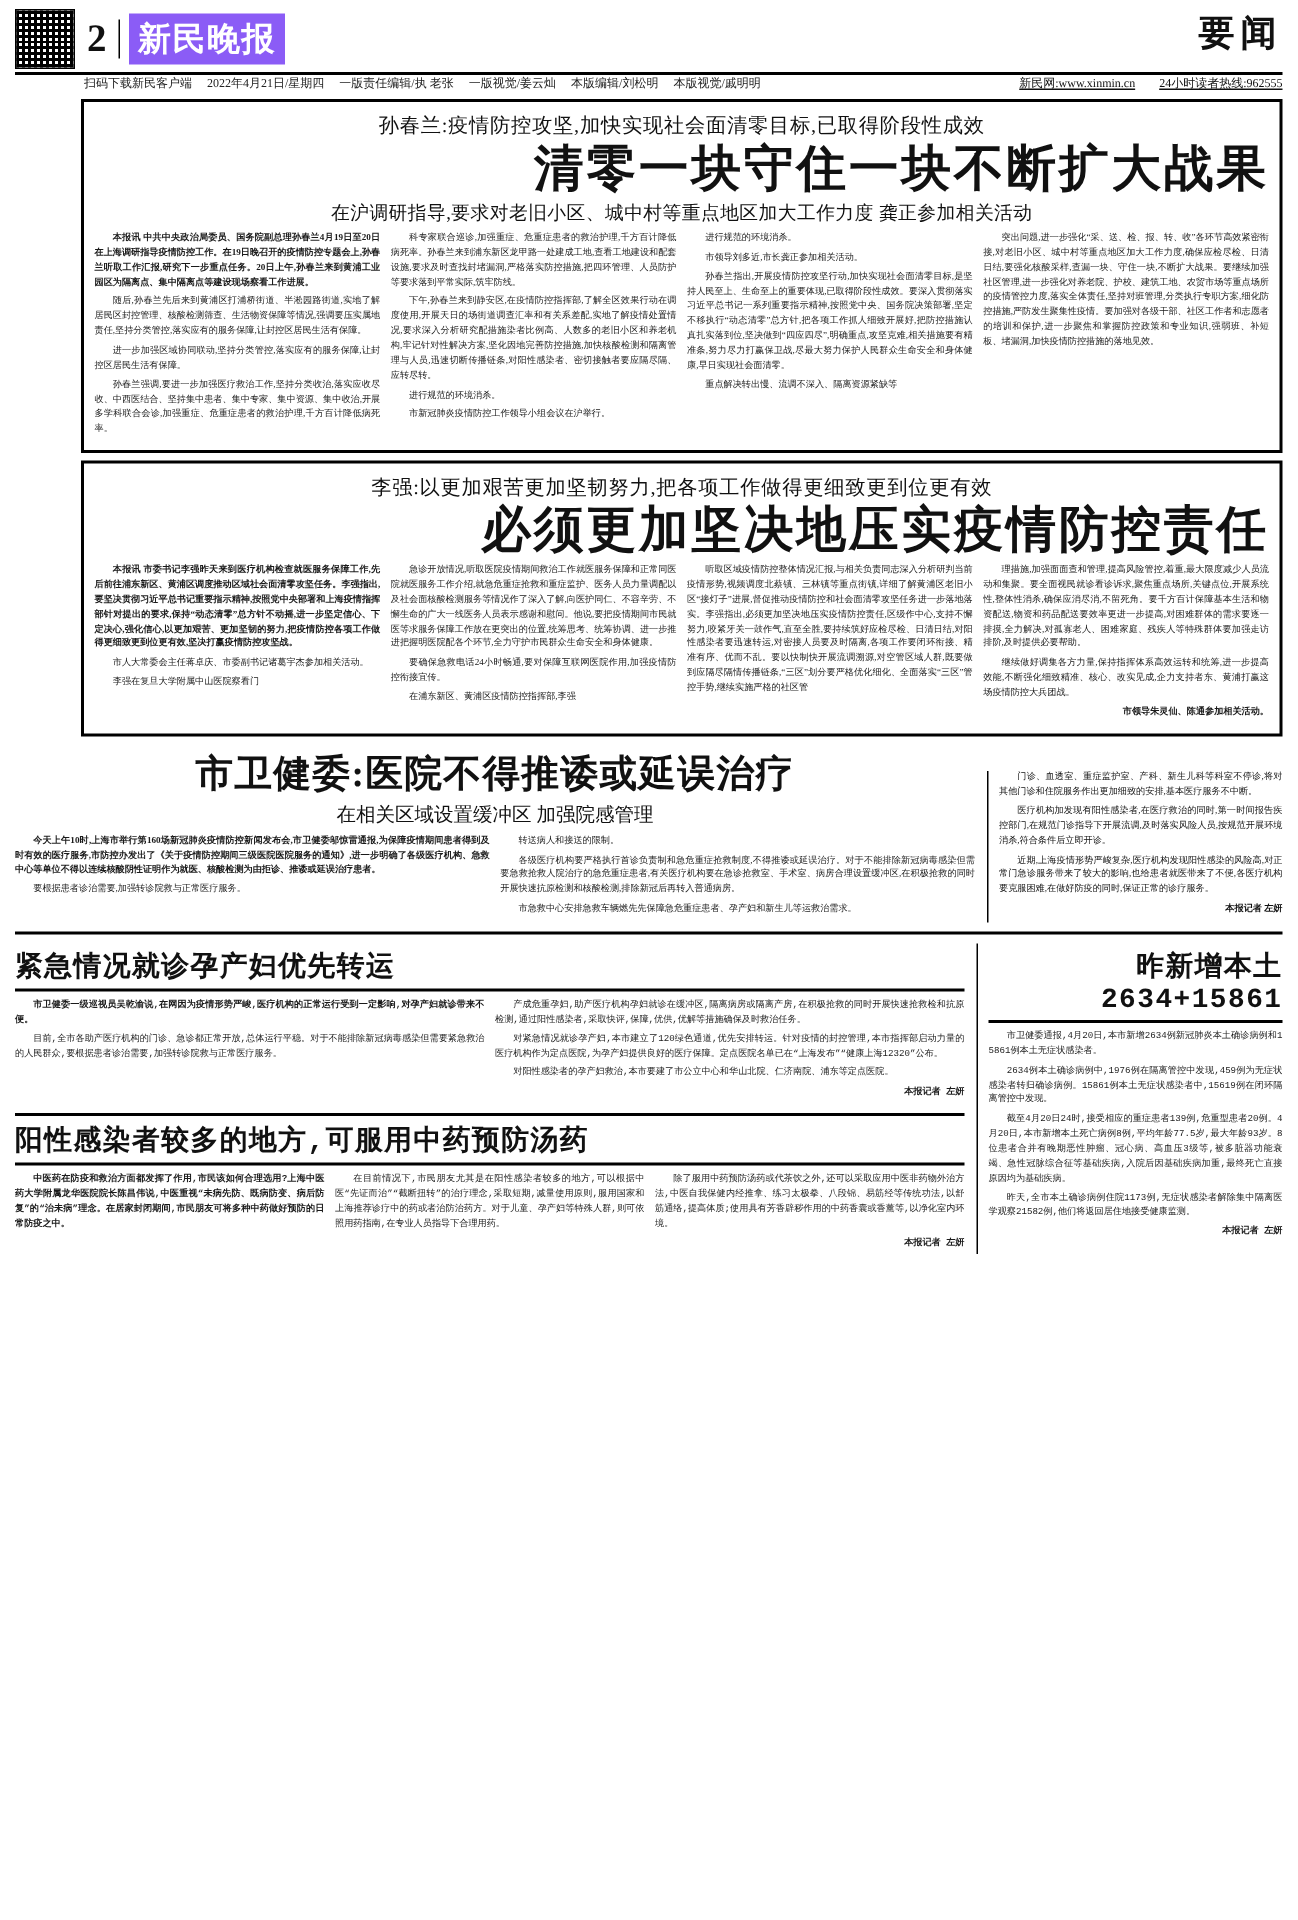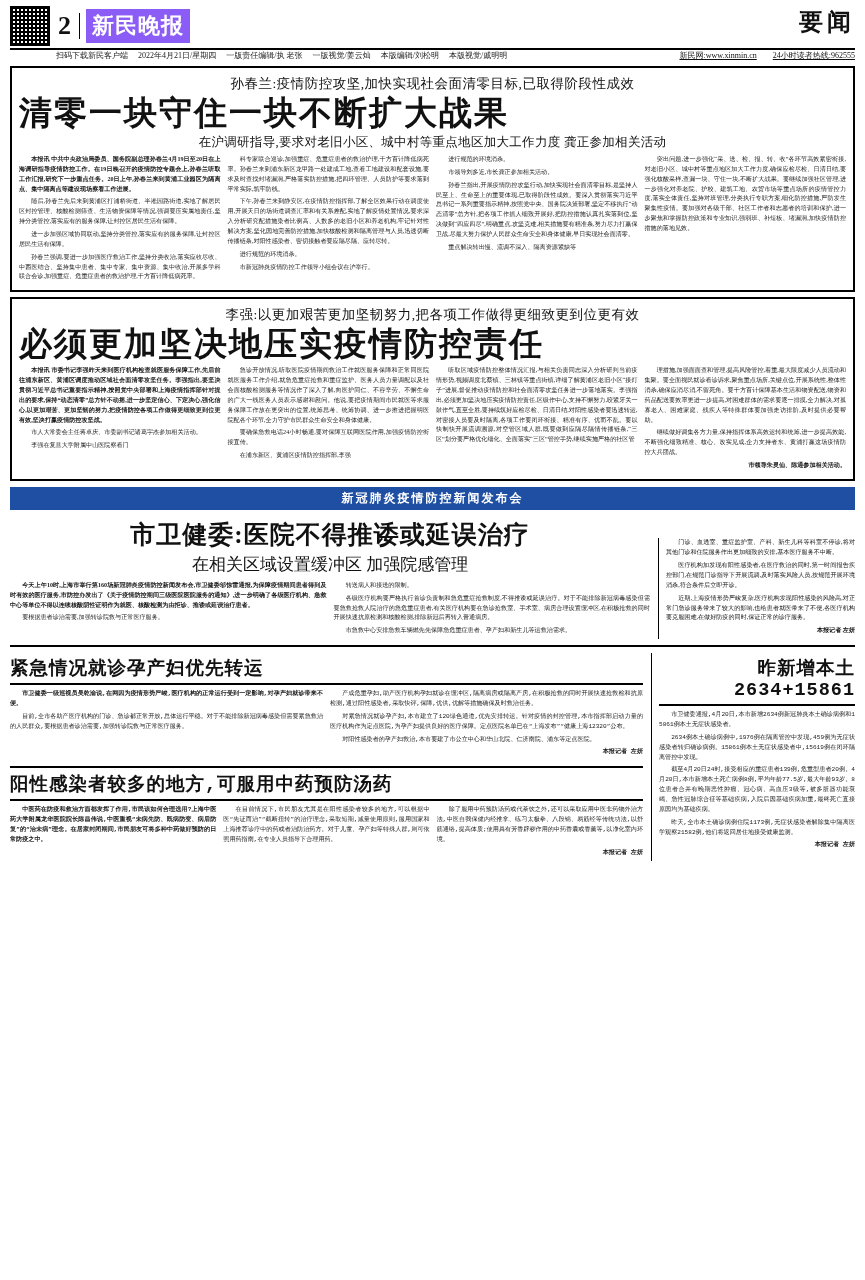--- a/index.html
+++ b/index.html
@@ -19,44 +19,44 @@
   .pagenum{font-size:26px;font-weight:bold;margin:0 6px 0 8px;line-height:1;border-right:1px solid #000;padding-right:8px;}
   .paper-name{font-size:22px;font-weight:bold;letter-spacing:1px;background:#8b5cf6;color:#fff;padding:2px 6px;}
   .mast-left{display:flex;align-items:center;}
   .mast-right{margin-left:auto;text-align:right;}
   .section-title{font-size:24px;font-weight:bold;letter-spacing:4px;}
   .mastrow2{display:flex;}
   .mastrow2 .left{display:flex;gap:10px;font-size:8px;color:#222;padding-left:46px;}
   .mastrow2 .right{margin-left:auto;font-size:8px;display:flex;gap:16px;text-decoration:underline;}
 
   
-  .block{border:2px solid #000;margin-top:5px;padding:4px 7px 5px 7px;}
+  .block{border:2px solid #000;margin-top:5px;padding:4px 7px 5px 7px;margin-left:44px;}
   .kicker{font-size:13.5px;text-align:center;letter-spacing:.5px;margin:3px 0 1px 0;}
-  .headline{font-size:33px;font-weight:bold;text-align:left;letter-spacing:2px;line-height:1.12;margin:2px 0 2px 0;}
+  .headline{font-size:33px;font-weight:bold;text-align:right;letter-spacing:2px;line-height:1.12;margin:2px 0 2px 0;}
   .subhead{font-size:12.5px;text-align:center;margin:2px 0 4px 0;letter-spacing:.3px;}
 
   .cols{display:flex;gap:7px;margin-top:3px;}
   .col{flex:1;font-size:6.1px;line-height:1.62;text-align:justify;color:#1a1a1a;
        -webkit-hyphens:auto;hyphens:auto;word-break:break-all;}
   .col p{margin:0 0 3px 0;text-indent:2em;}
   .lead{font-weight:bold;}
   .sig{text-align:right;font-weight:bold;}
 
   
   .banner{background:#1f4fa3;color:#fff;text-align:center;font-size:12px;font-weight:bold;
           letter-spacing:2px;padding:3px 0;margin-top:6px;}
 
   
   .splitrow{display:flex;gap:8px;margin-top:5px;align-items:flex-end;}
   .split-main{flex:0 0 640px;}
   .split-side{flex:1;border-left:1px solid #000;padding-left:7px;font-size:6.1px;line-height:1.62;text-align:justify;word-break:break-all;}
   .split-side p{margin:0 0 3px 0;text-indent:2em;}
 
   .headline2{font-size:25px;font-weight:bold;text-align:center;letter-spacing:1px;margin:3px 0 1px 0;}
-  .subhead2{font-size:17px;text-align:center;margin:2px 0 5px 0;}
+  .subhead2{font-size:13px;text-align:center;margin:2px 0 5px 0;}
 
   
   .bottomrow{display:flex;gap:8px;margin-top:6px;}
   .bcol{flex:1;font-family:Liberation Mono, monospace;}
   .bcol.narrow{flex:0 0 196px;border-left:1px solid #000;padding-left:7px;}
   .hl-small{font-size:18.5px;font-weight:bold;letter-spacing:1px;margin:2px 0 4px 0;border-bottom:2px solid #000;padding-bottom:3px;}
   .hl-small.center{text-align:right;}
   .twocol{display:flex;gap:7px;}
   .twocol .col{font-size:6.1px;}
   .hr-thick{border-top:2px solid #000;margin:6px 0 3px 0;}
@@ -139,21 +139,20 @@
         <p>听取区域疫情防控整体情况汇报,与相关负责同志深入分析研判当前疫情形势,视频调度北蔡镇、三林镇等重点街镇,详细了解黄浦区老旧小区“接灯子”进展,督促推动疫情防控和社会面清零攻坚任务进一步落地落实。李强指出,必须更加坚决地压实疫情防控责任,区级作中心,支持不懈努力,咬紧牙关一鼓作气,直至全胜,要持续筑好应检尽检、日清日结,对阳性感染者要迅速转运,对密接人员要及时隔离,各项工作要闭环衔接、精准有序、优而不乱。要以快制快开展流调溯源,对空管区域人群,既要做到应隔尽隔情传播链条,“三区”划分要严格优化细化、全面落实“三区”管控手势,继续实施严格的社区管</p>
       </div>
       <div class="col">
         <p>理措施,加强面面查和管理,提高风险管控,着重,最大限度减少人员流动和集聚。要全面视民就诊看诊诉求,聚焦重点场所,关键点位,开展系统性,整体性消杀,确保应消尽消,不留死角。要千方百计保障基本生活和物资配送,物资和药品配送要效率更进一步提高,对困难群体的需求要逐一排摸,全力解决,对孤寡老人、困难家庭、残疾人等特殊群体要加强走访排阶,及时提供必要帮助。</p>
         <p>继续做好调集各方力量,保持指挥体系高效运转和统筹,进一步提高效能,不断强化细致精准、核心、改实见成,企力支持者东、黄浦打赢这场疫情防控大兵团战。</p>
         <p class="sig">市领导朱灵仙、陈通参加相关活动。</p>
       </div>
     </div>
   </div>
 
-  <div class="banner">新冠肺炎疫情防控新闻发布会</div>
 
   <div class="splitrow">
     <div class="split-main">
       <div class="headline2">市卫健委:医院不得推诿或延误治疗</div>
       <div class="subhead2">在相关区域设置缓冲区 加强院感管理</div>
       <div class="cols">
         <div class="col">
           <p class="lead">今天上午10时,上海市举行第160场新冠肺炎疫情防控新闻发布会,市卫健委邬惊雷通报,为保障疫情期间患者得到及时有效的医疗服务,市防控办发出了《关于疫情防控期间三级医院医院服务的通知》,进一步明确了各级医疗机构、急救中心等单位不得以连续核酸阴性证明作为就医、核酸检测为由拒诊、推诿或延误治疗患者。</p>
           <p>要根据患者诊治需要,加强转诊院救与正常医疗服务。</p>
         </div>

